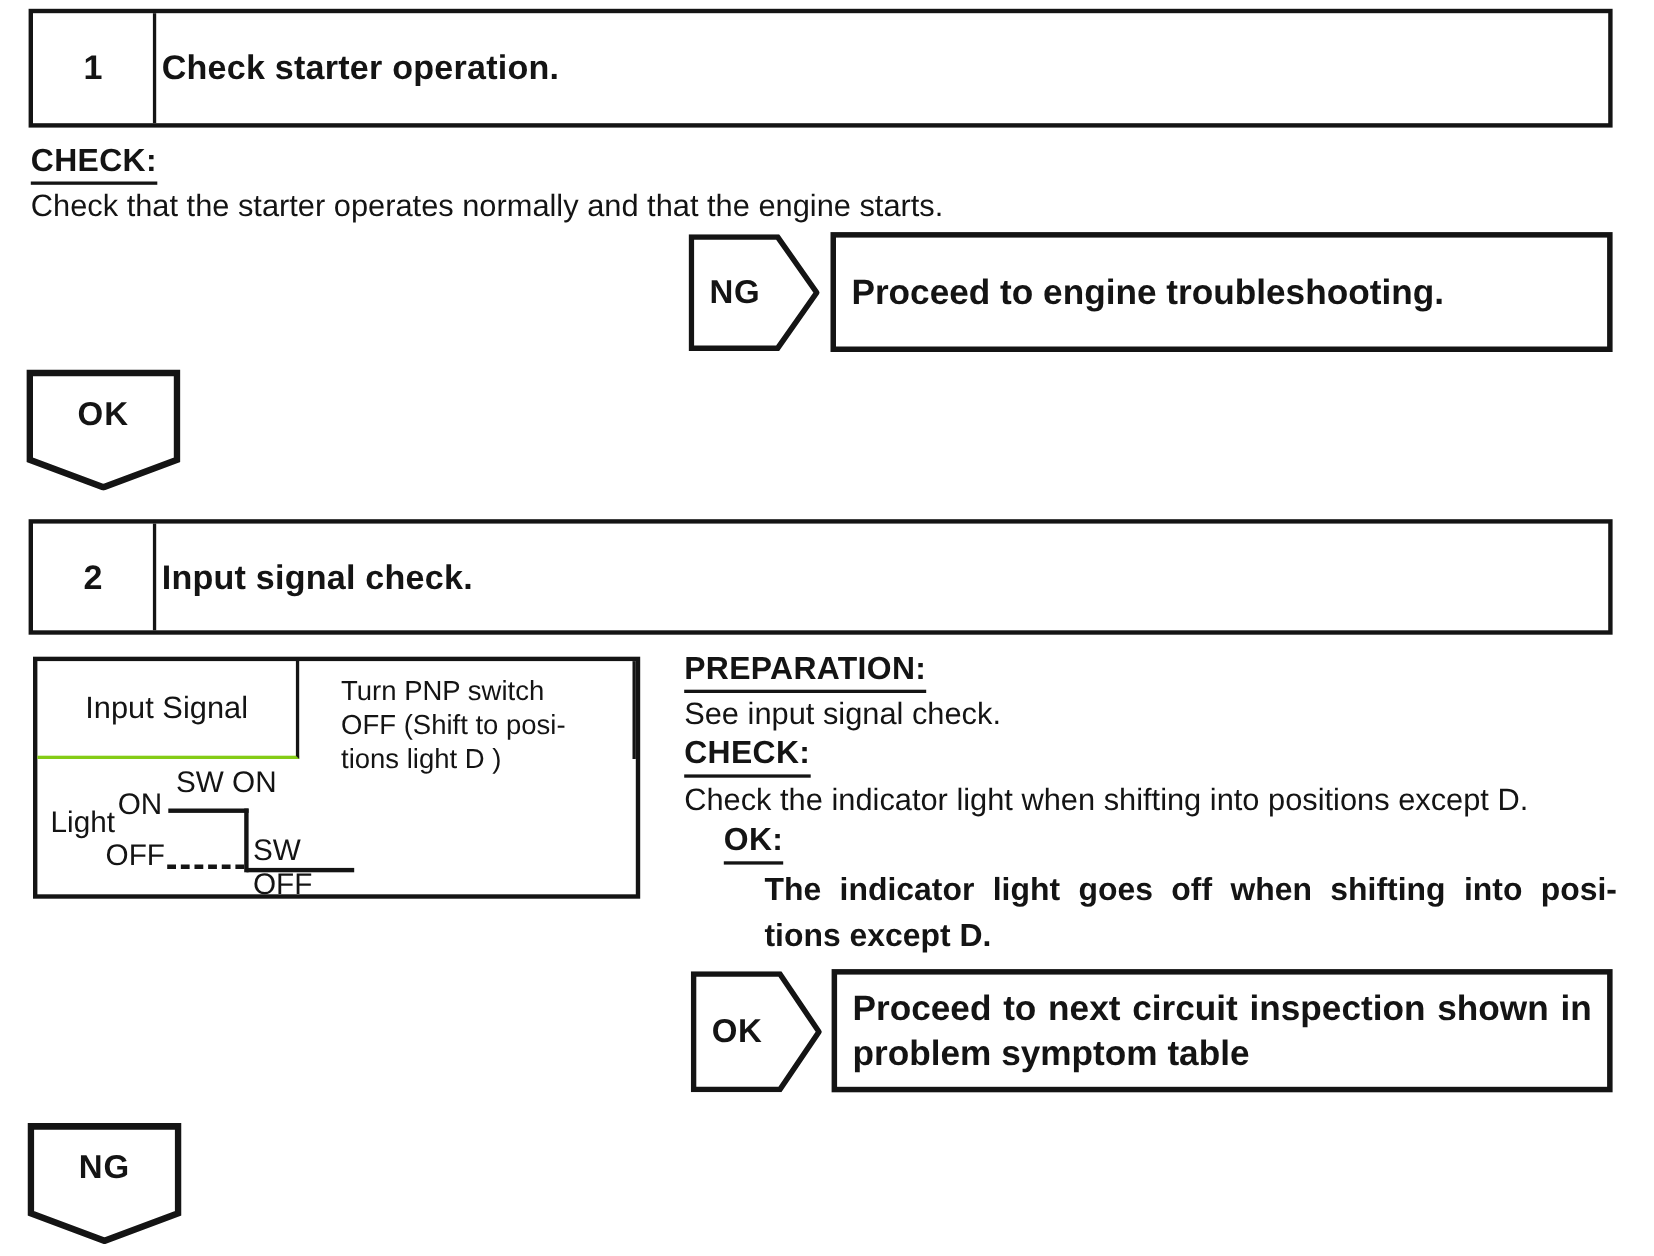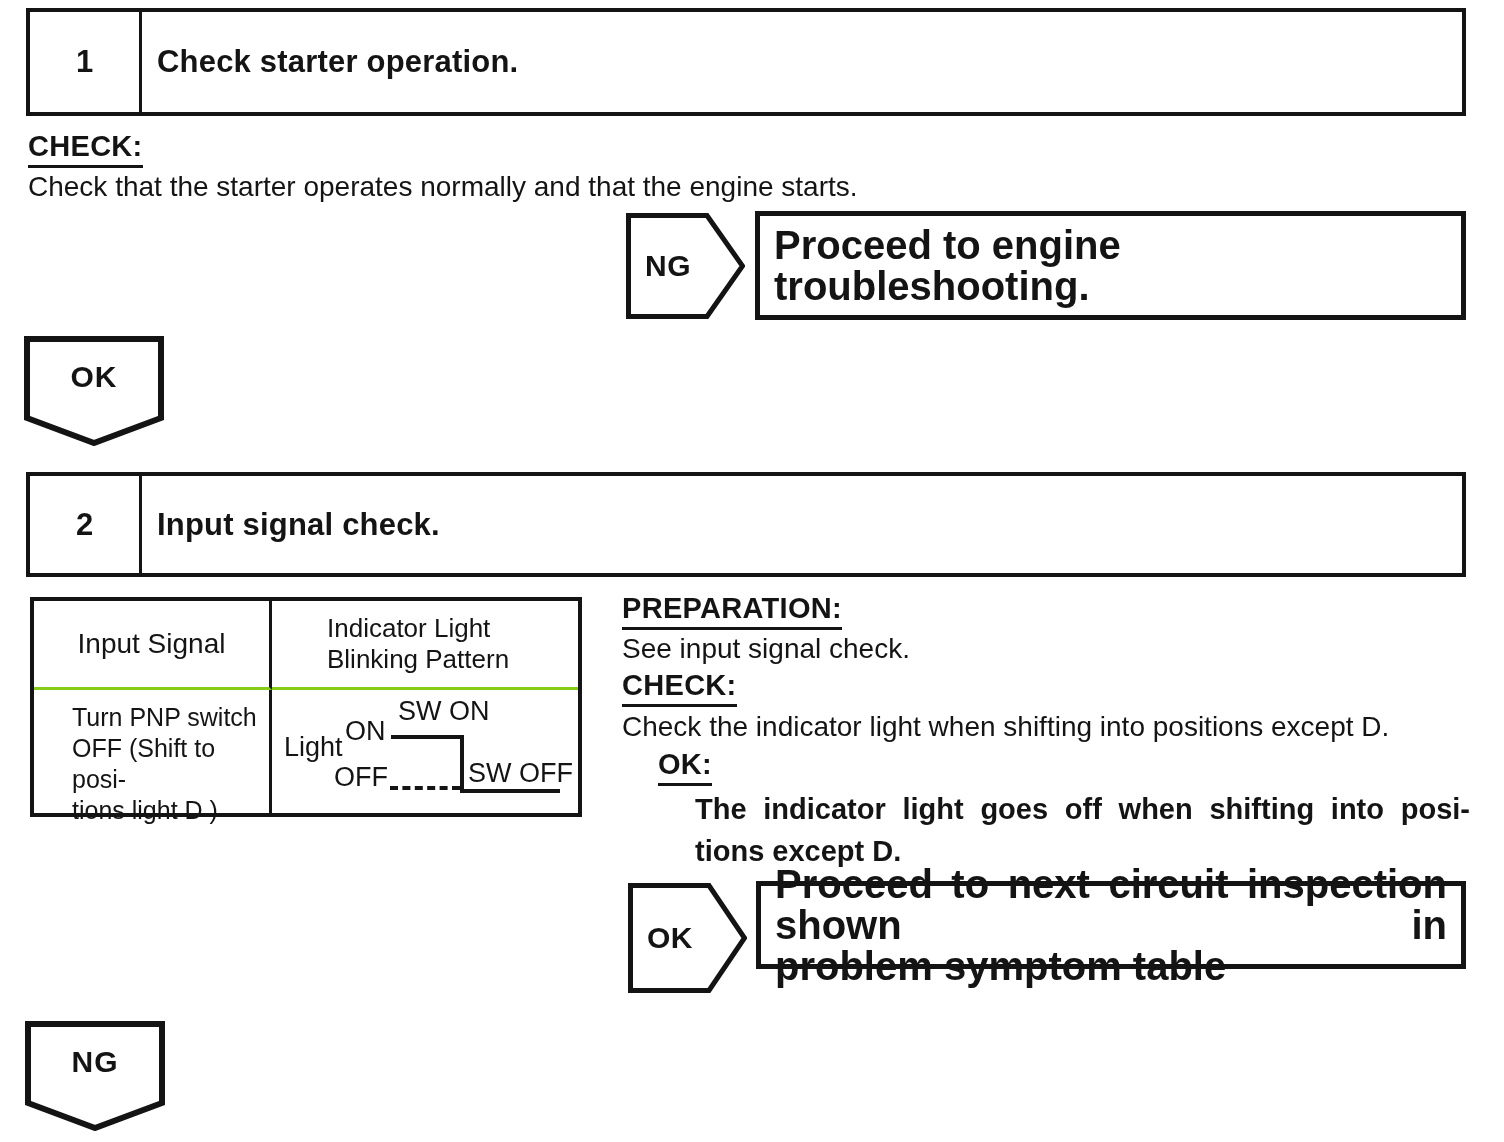--- a/index.html
+++ b/index.html
@@ -14,21 +14,21 @@
     position:absolute;left:26px;width:1440px;
     border:4px solid #141414;background:#fff;
     display:flex;box-sizing:border-box;
   }
   .step-num{
     width:109px;border-right:3px solid #141414;
     display:flex;align-items:center;justify-content:center;
     font-size:31px;font-weight:bold;
   }
   .step-title{
-    flex:1;display:flex;align-items:center;padding-left:15px;
+    flex:1;display:flex;align-items:center;padding-left:5px;
     font-size:31px;font-weight:bold;letter-spacing:0.2px;
   }
 
   .heading{
     font-size:29px;font-weight:bold;display:inline-block;
     border-bottom:3px solid #141414;padding-bottom:2px;letter-spacing:0.3px;
   }
   .body-text{font-size:28px;line-height:34px;}
 
   
@@ -46,21 +46,21 @@
   .down-conn .conn-label{
     position:absolute;left:0;top:0;width:140px;height:82px;
     display:flex;align-items:center;justify-content:center;
     font-size:30px;font-weight:bold;letter-spacing:1px;
   }
 
   
   .result-box{
     position:absolute;border:5px solid #141414;background:#fff;
     box-sizing:border-box;display:flex;flex-direction:column;justify-content:center;
-    padding:0 14px;font-size:40px;font-weight:bold;
+    padding:0 14px;font-size:32px;font-weight:bold;
   }
   .result-line{line-height:41px;}
   .justify-line{text-align:justify;text-align-last:justify;}
 
   
   .sig-table{
     position:absolute;left:30px;top:597px;width:552px;
     border:4px solid #141414;box-sizing:border-box;background:#fff;
     display:grid;grid-template-columns:238px 1fr;grid-template-rows:89px 123px;
   }
@@ -112,24 +112,20 @@
     <div class="conn-label">OK</div>
   </div>
 
   <div class="step-box" style="top:472px;height:105px;">
     <div class="step-num">2</div>
     <div class="step-title">Input signal check.</div>
   </div>
 
   <div class="sig-table">
     <div class="sig-cell cell-br cell-bb sig-h1">Input Signal</div>
-    <div class="sig-cell cell-bb sig-h2">
-      <div>Indicator Light</div>
-      <div>Blinking Pattern</div>
-    </div>
     <div class="sig-cell cell-br sig-d1">
       <div>Turn PNP switch</div>
       <div>OFF (Shift to posi-</div>
       <div>tions light D )</div>
     </div>
     <div class="sig-cell sig-d2">
       <div class="wf-label" style="left:12px;top:42px;">Light</div>
       <div class="wf-label" style="left:73px;top:26px;">ON</div>
       <div class="wf-label" style="left:126px;top:6px;">SW ON</div>
       <div class="wf-line" style="left:119px;top:45px;width:73px;height:4px;"></div>
@@ -159,21 +155,21 @@
     <div>tions except D.</div>
   </div>
 
   <div class="flow-arrow" style="left:628px;top:883px;width:119px;height:110px;">
     <svg width="119" height="110" viewBox="0 0 119 110">
       <polygon points="2.5,2.5 81,2.5 116.5,55 81,107.5 2.5,107.5" fill="#ffffff" stroke="#141414" stroke-width="5"></polygon>
     </svg>
     <div class="arrow-label" style="height:110px;">OK</div>
   </div>
 
-  <div class="result-box" style="left:756px;top:881px;width:710px;height:88px;">
+  <div class="result-box" style="left:756px;top:881px;width:710px;height:112px;">
     <div class="result-line justify-line">Proceed to next circuit inspection shown in</div>
     <div class="result-line">problem symptom table</div>
   </div>
 
   <div class="down-conn" style="left:25px;top:1021px;">
     <svg width="140" height="110" viewBox="0 0 140 110">
       <polygon points="3,3 137,3 137,82 70,107 3,82" fill="#ffffff" stroke="#141414" stroke-width="6"></polygon>
     </svg>
     <div class="conn-label">NG</div>
   </div>

